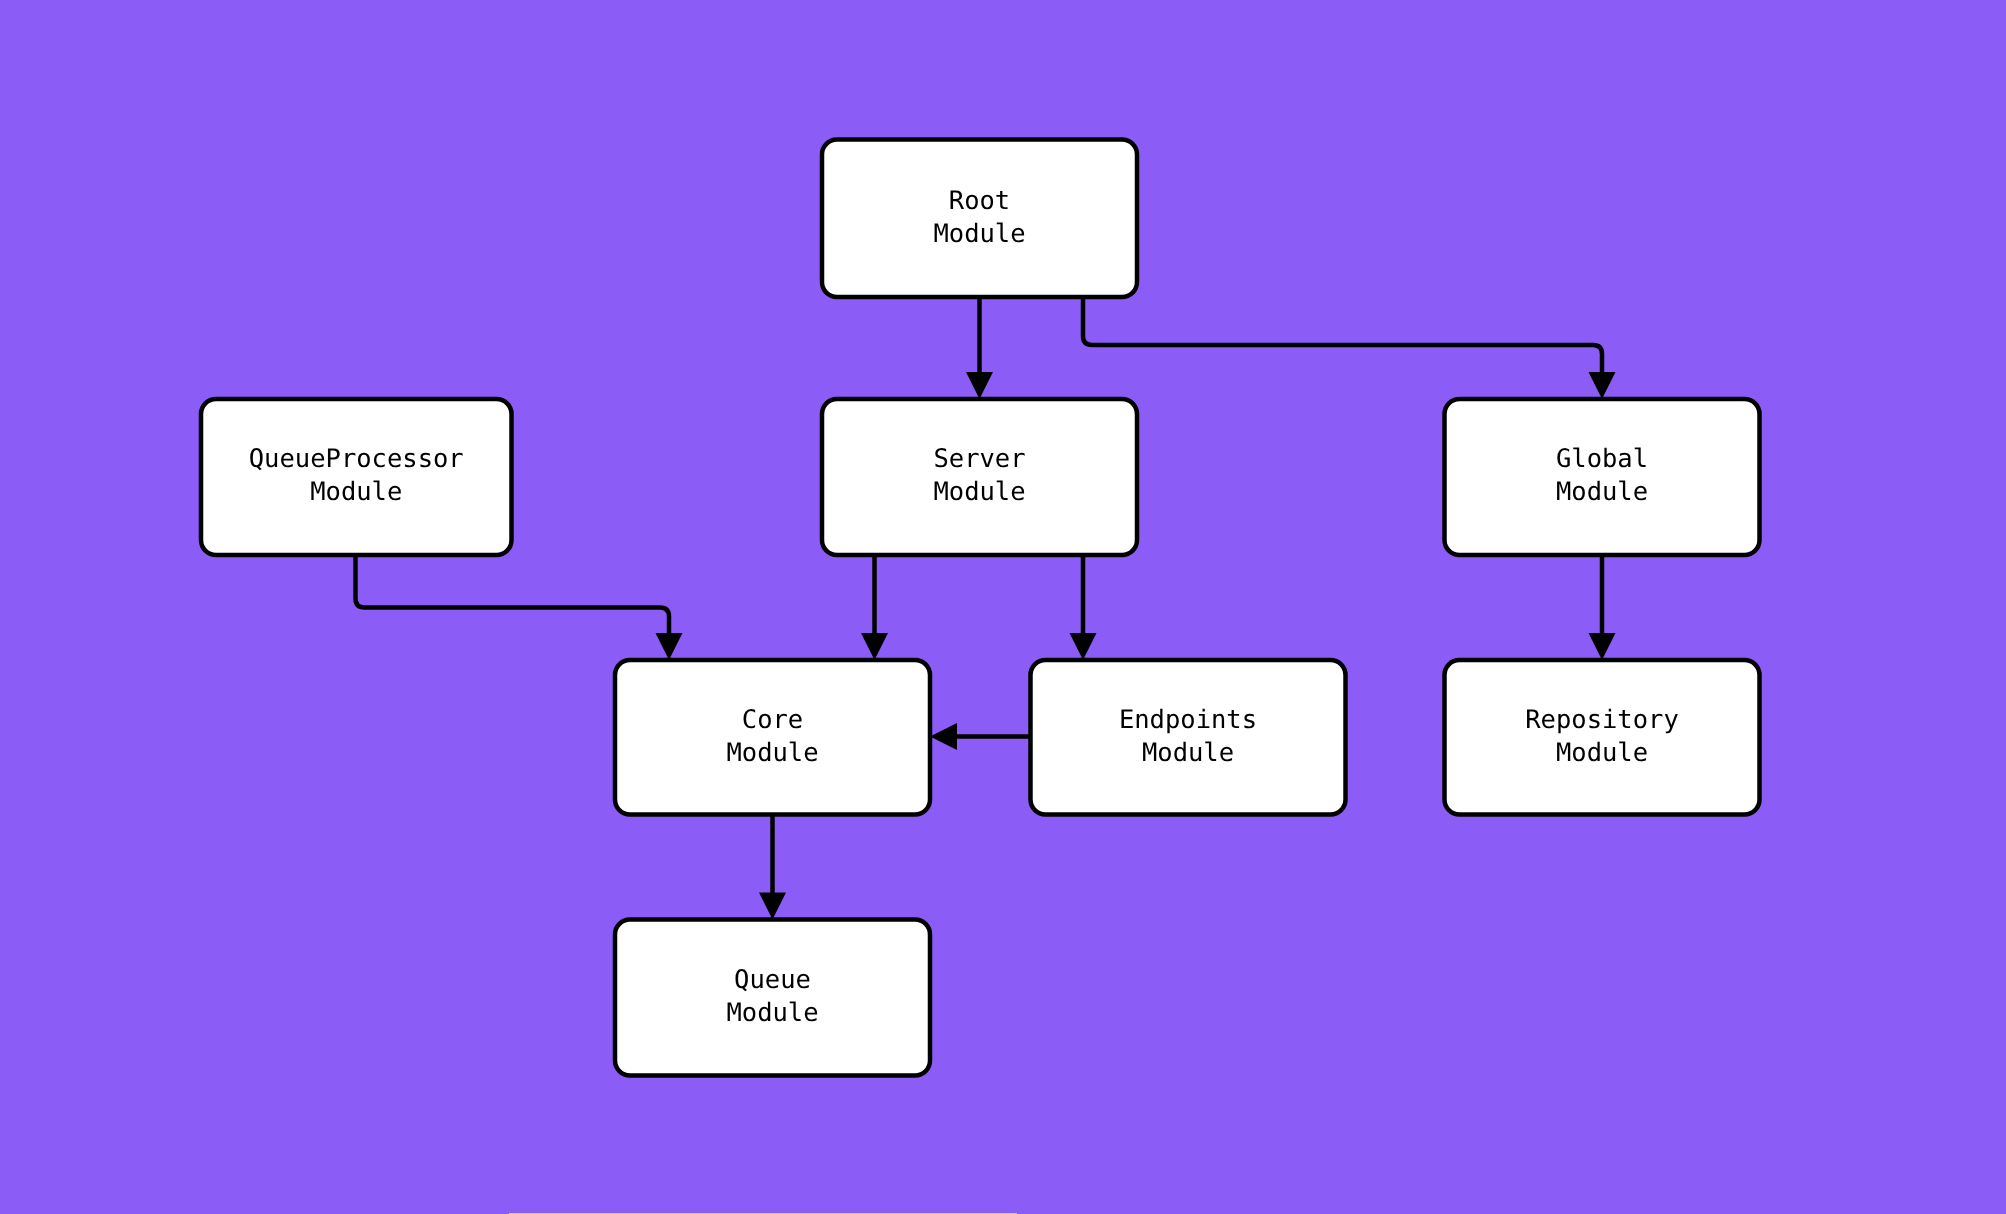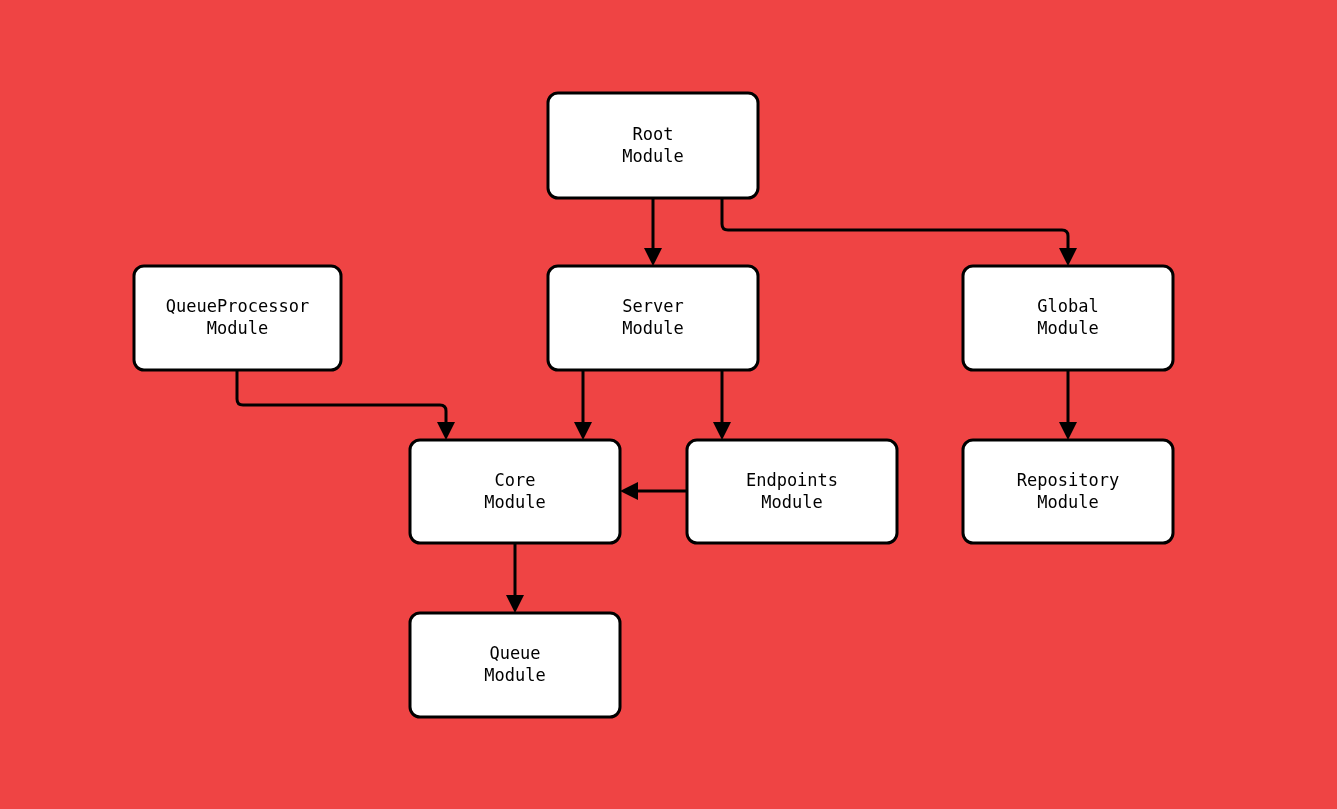--- a/index.html
+++ b/index.html
@@ -5,21 +5,21 @@
 <style>
   html, body {
     margin: 0;
     padding: 0;
     background: #ffffff;
   }
   #canvas {
     position: relative;
     width: 1337px;
     height: 809px;
-    background: #ef4444;
+    background: #8b5cf6;
     overflow: hidden;
   }
   #diagram-svg {
     position: absolute;
     top: 0;
     left: 0;
     width: 1337px;
     height: 809px;
   }
   .node-box {

